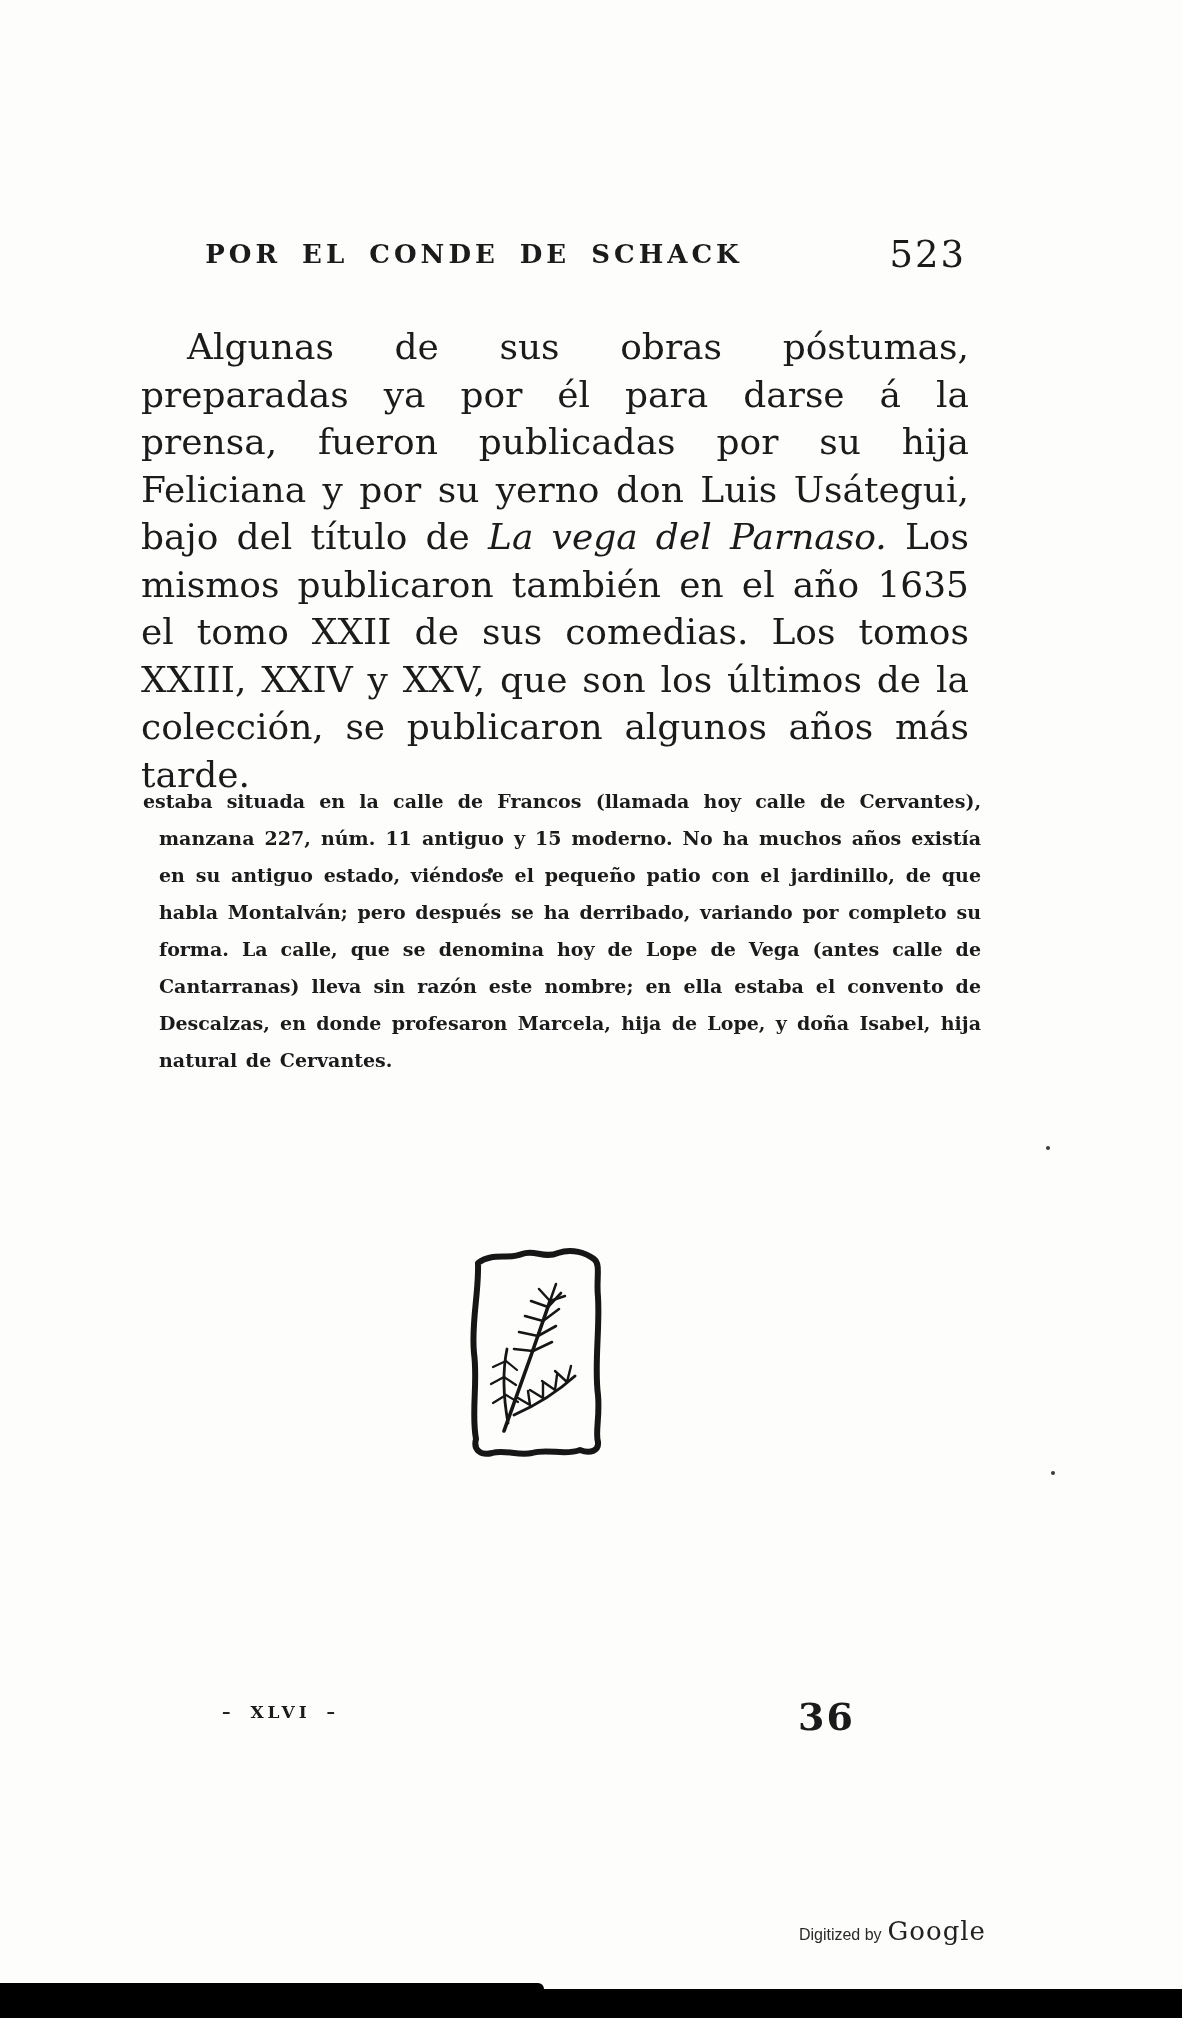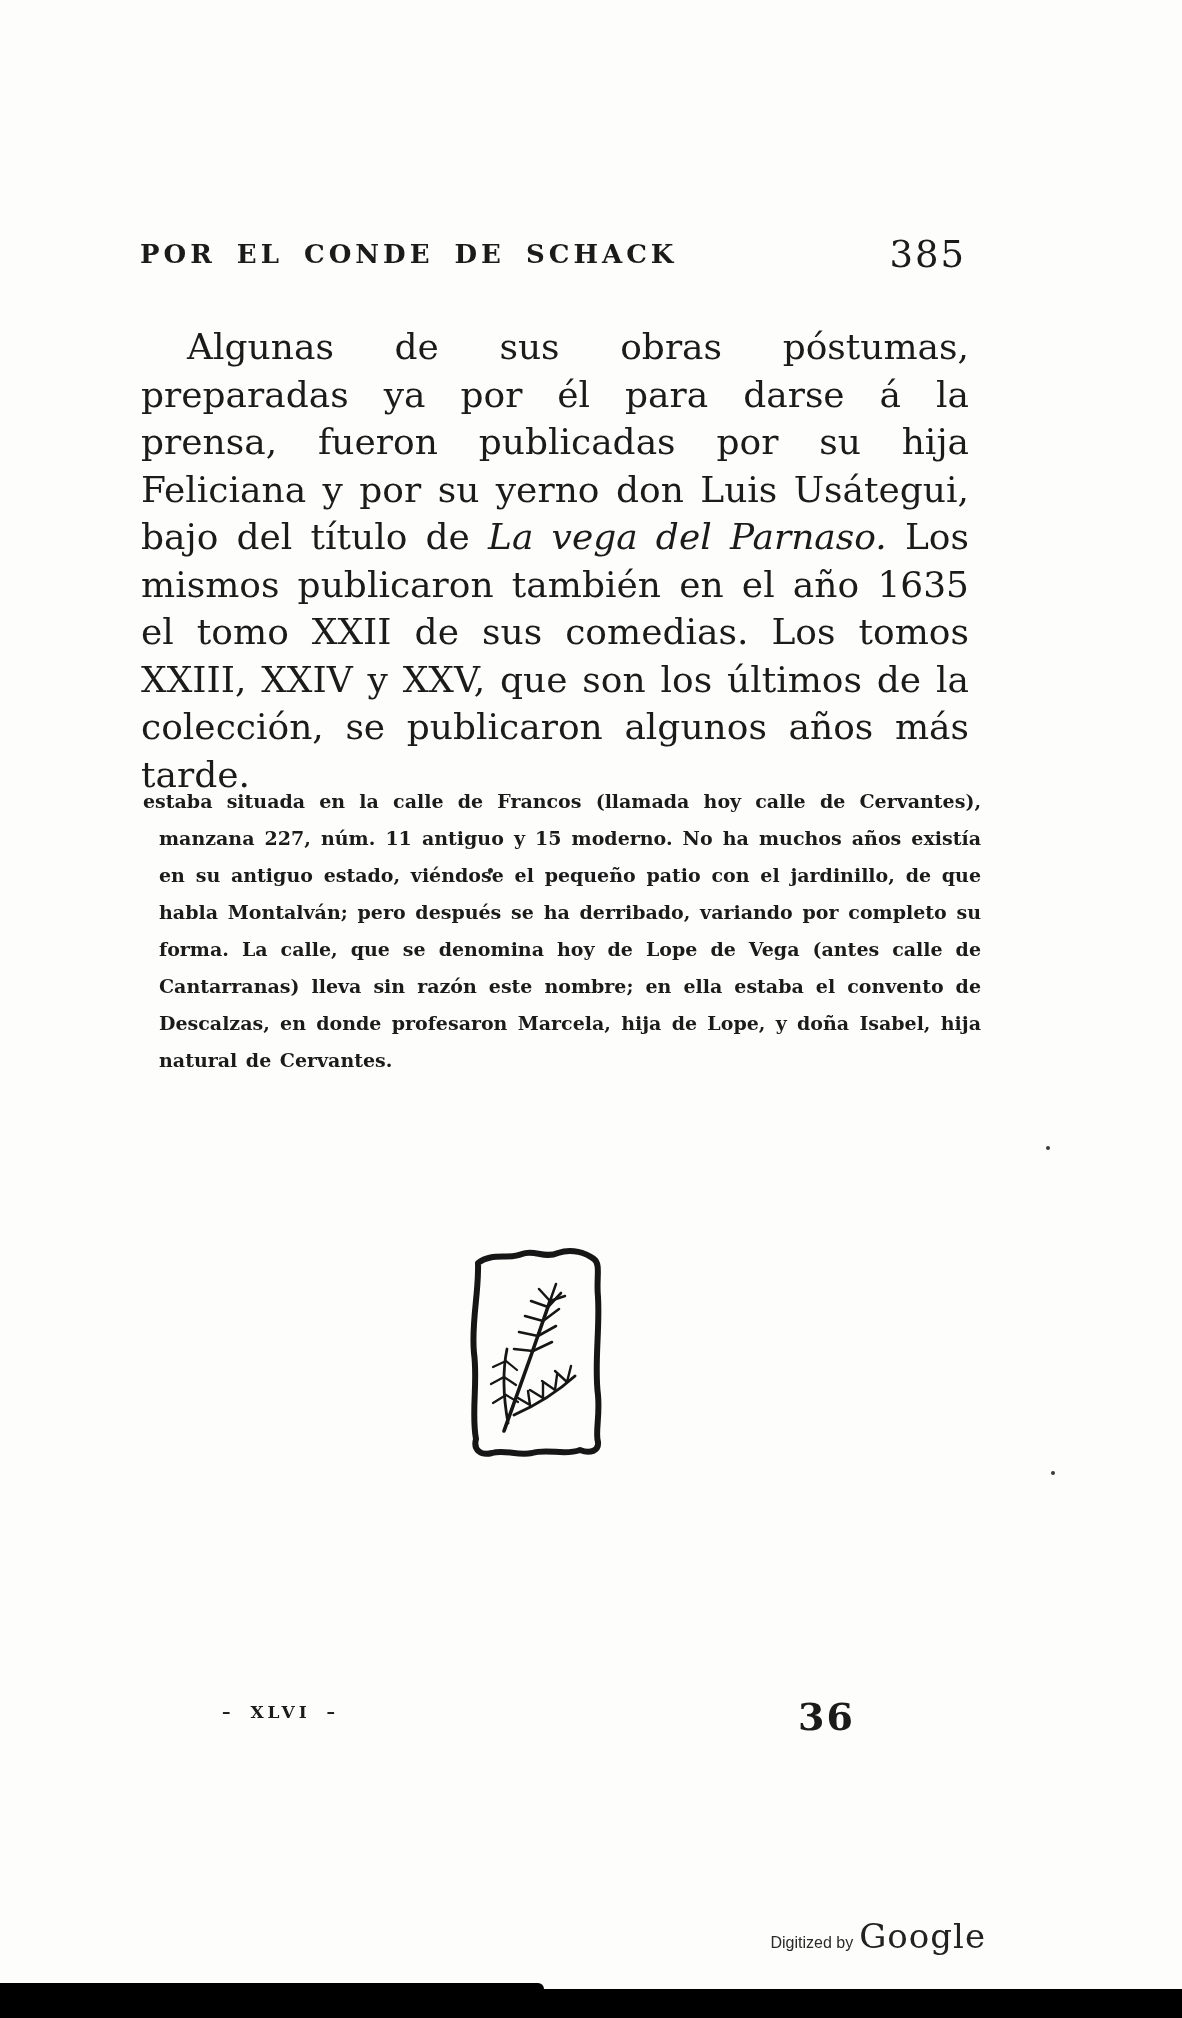--- a/index.html
+++ b/index.html
@@ -24,20 +24,21 @@
     top: 233px;
     left: 140px;
     width: 828px;
     height: 44px;
   }
   .running-title {
     position: absolute;
     left: 0;
     right: 160px;
     top: 6px;
+    text-align: center;
     font-size: 26px;
     font-weight: 700;
     letter-spacing: 4px;
     word-spacing: 8px;
     white-space: nowrap;
   }
   .page-number {
     position: absolute;
     right: 2px;
     top: 0;
@@ -113,21 +114,21 @@
     align-items: baseline;
     gap: 6px;
   }
   .digitized-by {
     font-family: "Liberation Sans", sans-serif;
     font-size: 16px;
     color: #2a2a2a;
   }
   .google-logo {
     font-family: "DejaVu Serif", "Liberation Serif", serif;
-    font-size: 34px;
+    font-size: 26px;
     color: #222;
     letter-spacing: 1px;
   }
 
   
   .scan-edge-bottom {
     position: absolute;
     bottom: 0;
     left: 0;
     width: 100%;
@@ -171,21 +172,21 @@
     border-radius: 50%;
   }
 </style>
 </head>
 <body>
 
 <div class="page">
 
   <div class="header">
     <div class="running-title">POR EL CONDE DE SCHACK</div>
-    <div class="page-number">385</div>
+    <div class="page-number">523</div>
   </div>
 
   <p class="main-paragraph"><span>Algunas de sus obras póstumas, preparadas ya por él para darse á la prensa, fueron publicadas por su hija Feliciana y por su yerno don Luis Usátegui, bajo del título de </span><span class="it">La vega del Parnaso.</span><span> Los mismos publicaron también en el año 1635 el tomo XXII de sus comedias. Los tomos XXIII, XXIV y XXV, que son los últimos de la colección, se publicaron algunos años más tarde.</span></p>
 
   <p class="footnote">estaba situada en la calle de Francos (llamada hoy calle de Cervantes), manzana 227, núm. 11 antiguo y 15 moderno. No ha muchos años existía en su antiguo estado, viéndose el pequeño patio con el jardinillo, de que habla Montalván; pero después se ha derribado, variando por completo su forma. La calle, que se denomina hoy de Lope de Vega (antes calle de Cantarranas) lleva sin razón este nombre; en ella estaba el convento de Descalzas, en donde profesaron Marcela, hija de Lope, y doña Isabel, hija natural de Cervantes.</p>
 
   <div class="ornament">
     <svg width="150" height="220" viewBox="0 0 150 220" aria-hidden="true">
 
       <path d="M16 20 C30 9 46 17 60 11 C72 6 82 16 96 10 C110 5 124 10 132 16 C139 21 134 36 136 54 C138 86 132 122 136 152 C138 174 133 190 136 199 C137 208 128 211 118 207 C102 213 86 205 70 210 C56 213 42 206 30 210 C19 213 11 207 14 196 C9 170 16 140 12 110 C9 80 17 50 16 20 Z" fill="none" stroke="#161616" stroke-width="6" stroke-linejoin="round"></path>

